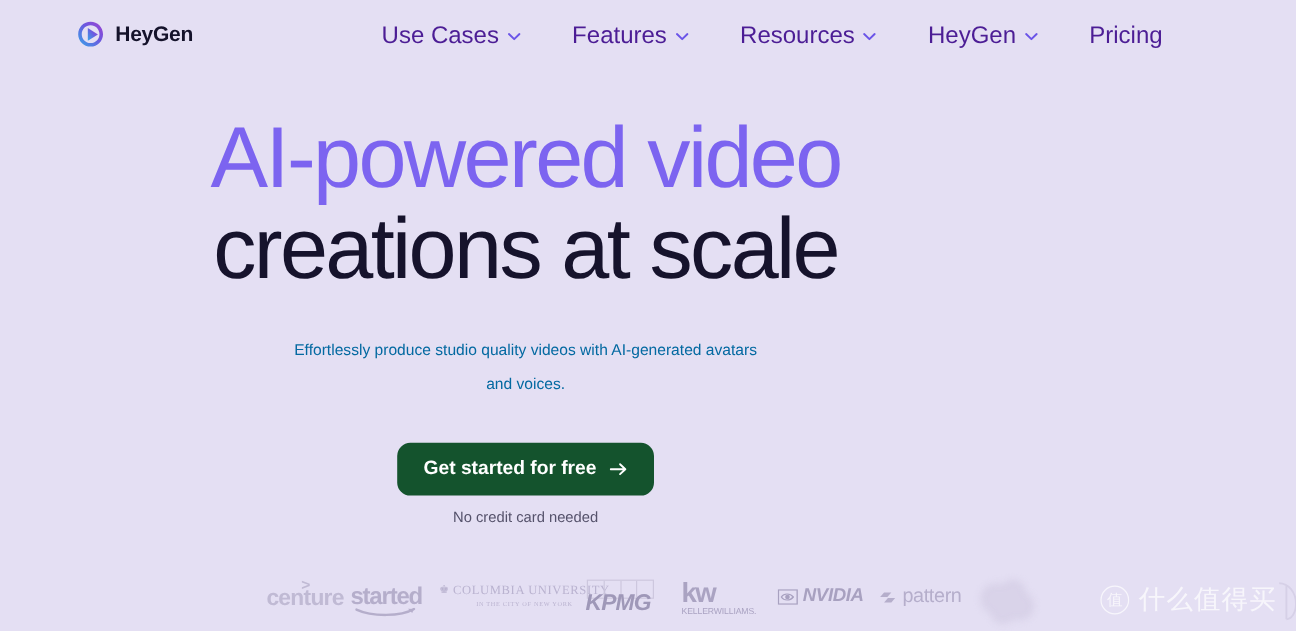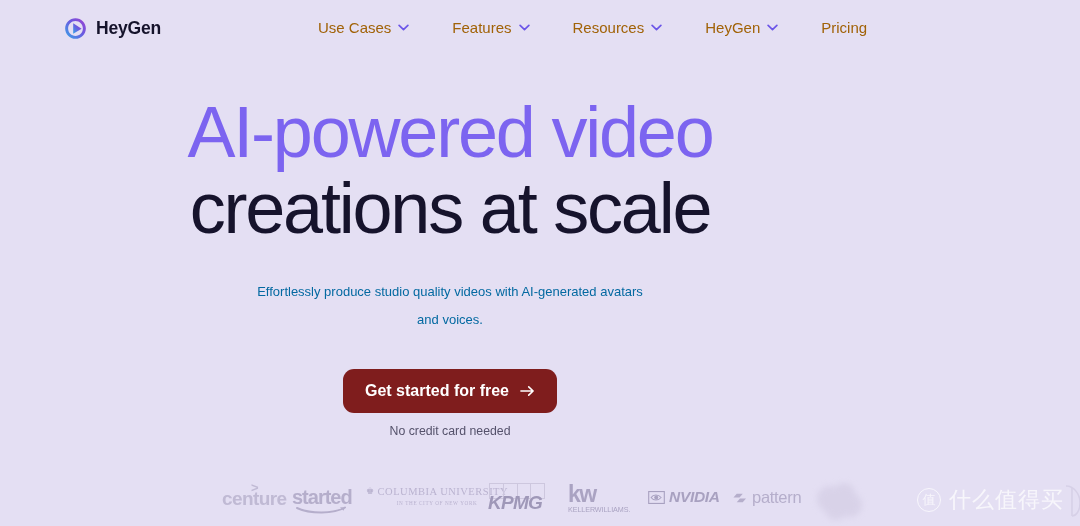--- a/index.html
+++ b/index.html
@@ -53,22 +53,22 @@
     display: flex;
     align-items: flex-start;
     gap: 0px;
     margin-left: 157px;
     margin-top: 9px;
   }
   .nav-item {
     display: flex;
     align-items: center;
     gap: 7px;
-    font-size: 15px;
-    color: #a16207;
+    font-size: 20px;
+    color: #4c1d95;
     padding: 0 0 0 0;
     margin-right: 43px;
     cursor: pointer;
     white-space: nowrap;
   }
   .nav-item:last-child { margin-right: 0; }
   .chev {
     width: 11px; height: 7px;
     display: block;
   }
@@ -98,21 +98,21 @@
     height: 38px;
     line-height: 38px;
     cursor: pointer;
     font-family: "Liberation Sans", sans-serif;
     white-space: nowrap;
   }
 
   
   .hero {
     position: absolute;
-    top: 100px; left: 16px;
+    top: 100px; left: 4px;
     width: 868px;
     text-align: center;
   }
 
   .headline {
     font-size: 72px;
     line-height: 64px;
     letter-spacing: -2.2px;
     font-weight: normal;
   }
@@ -129,21 +129,21 @@
     margin-right: auto;
   }
 
   .cta-wrap {
     margin-top: 36px;
     display: flex;
     flex-direction: column;
     align-items: center;
   }
   .btn-cta {
-    background: #7f1d1d;
+    background: #14532d;
     color: #ffffff;
     font-size: 16px;
     font-weight: bold;
     border: none;
     border-radius: 11px;
     height: 44px;
     padding: 0 22px;
     display: inline-flex;
     align-items: center;
     gap: 11px;

